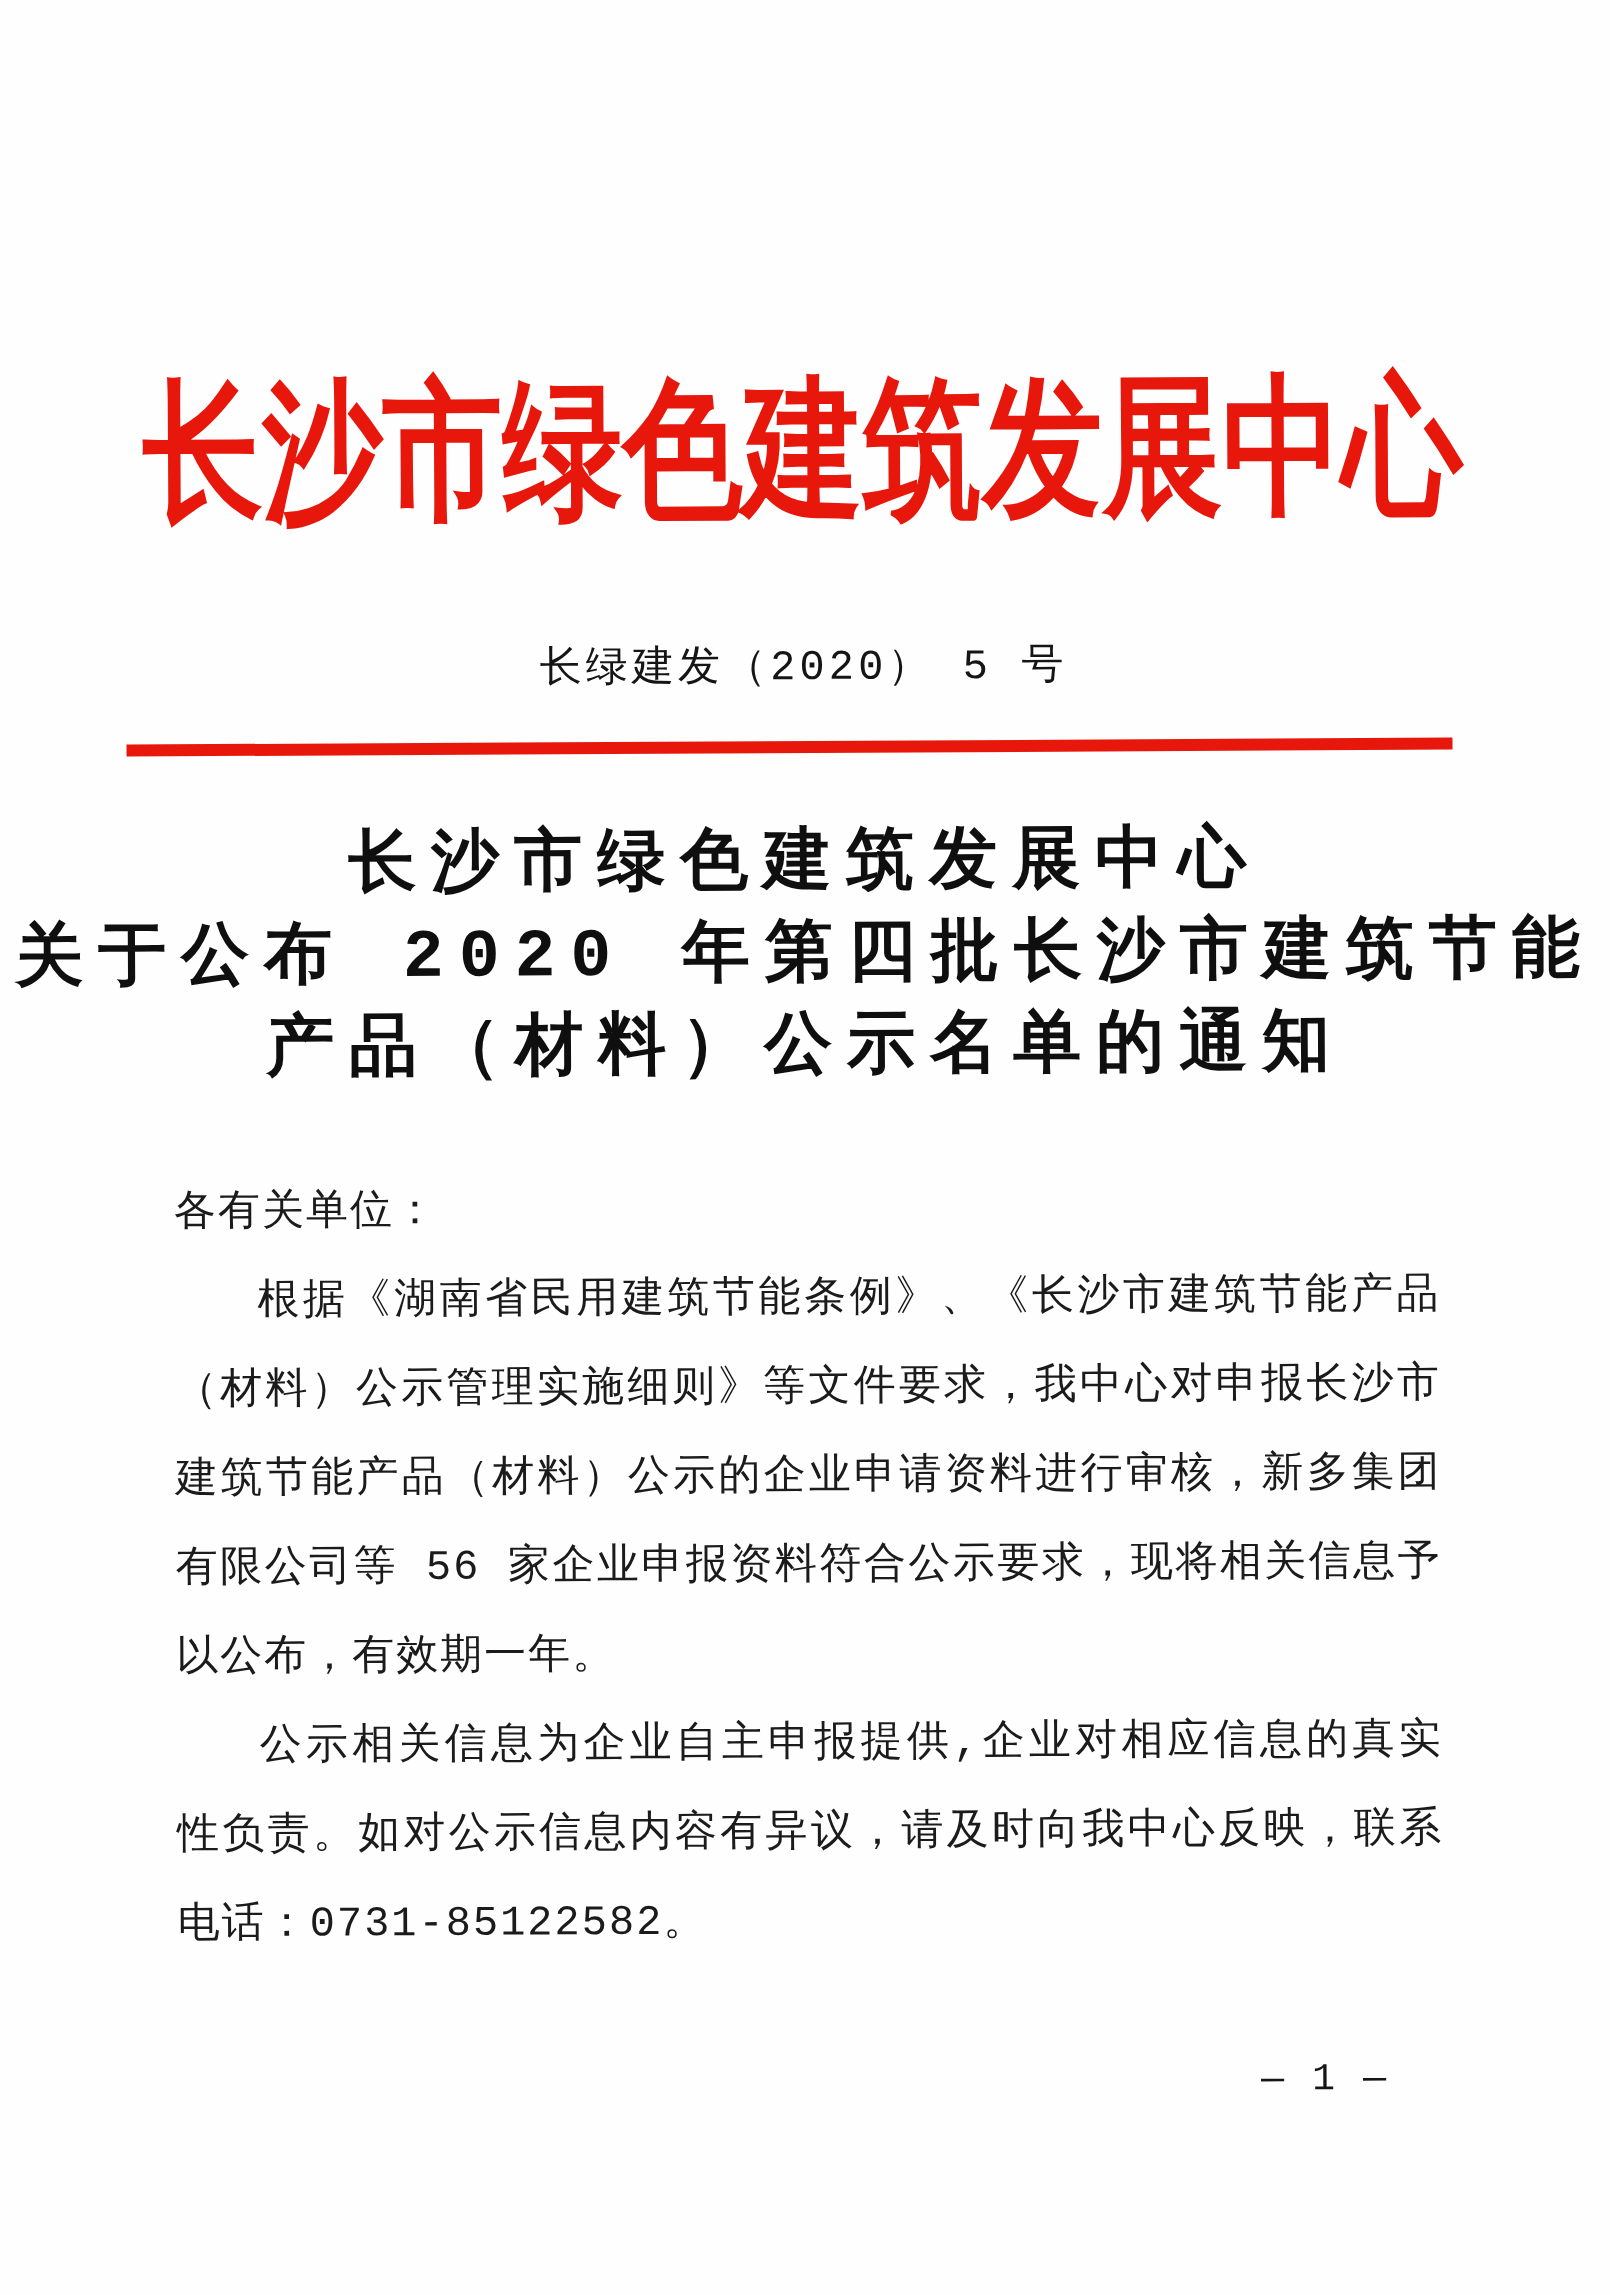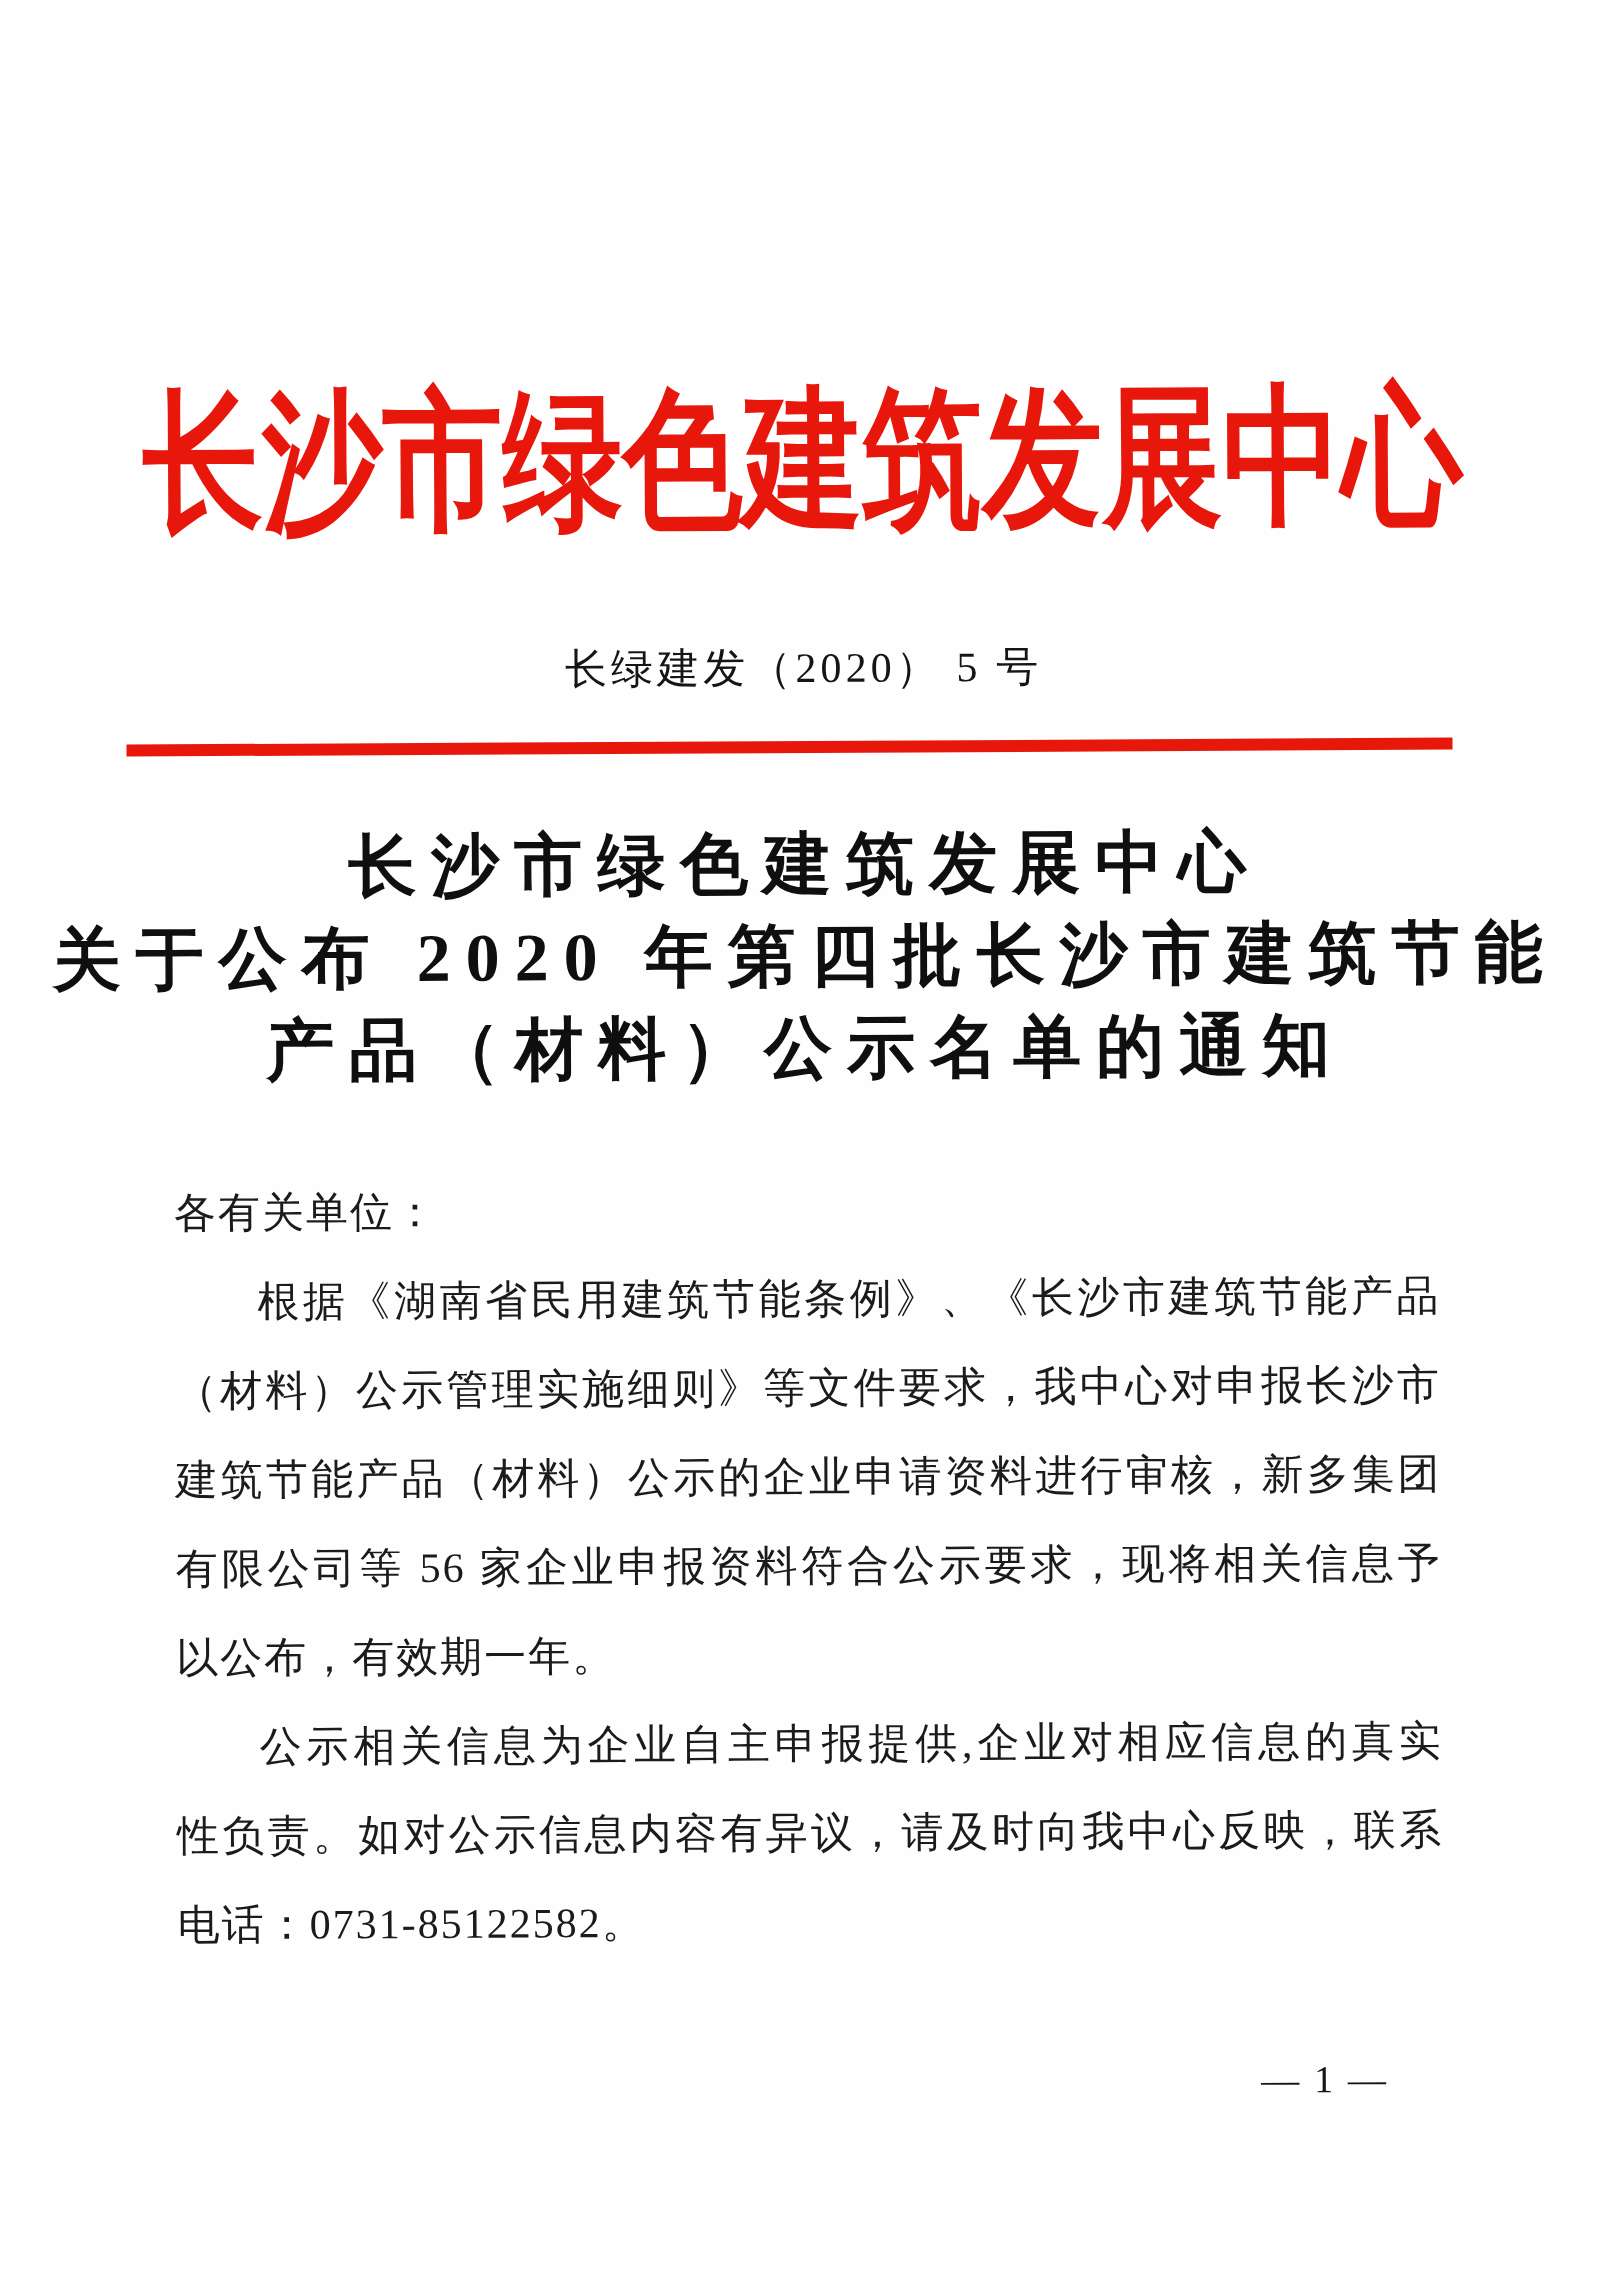--- a/index.html
+++ b/index.html
@@ -6,21 +6,21 @@
     margin: 0;
     padding: 0;
     background: #ffffff;
   }
   .page {
     position: relative;
     width: 1611px;
     height: 2295px;
     background: #fefefe;
     overflow: hidden;
-    font-family: Liberation Serif, serif;
+    font-family: Liberation Mono, monospace;
     color: #1b1b1b;
   }
   .tilt {
     position: absolute;
     inset: 0;
     transform: rotate(-0.3deg);
     transform-origin: 50% 45%;
   }
   
   .agency-title {

